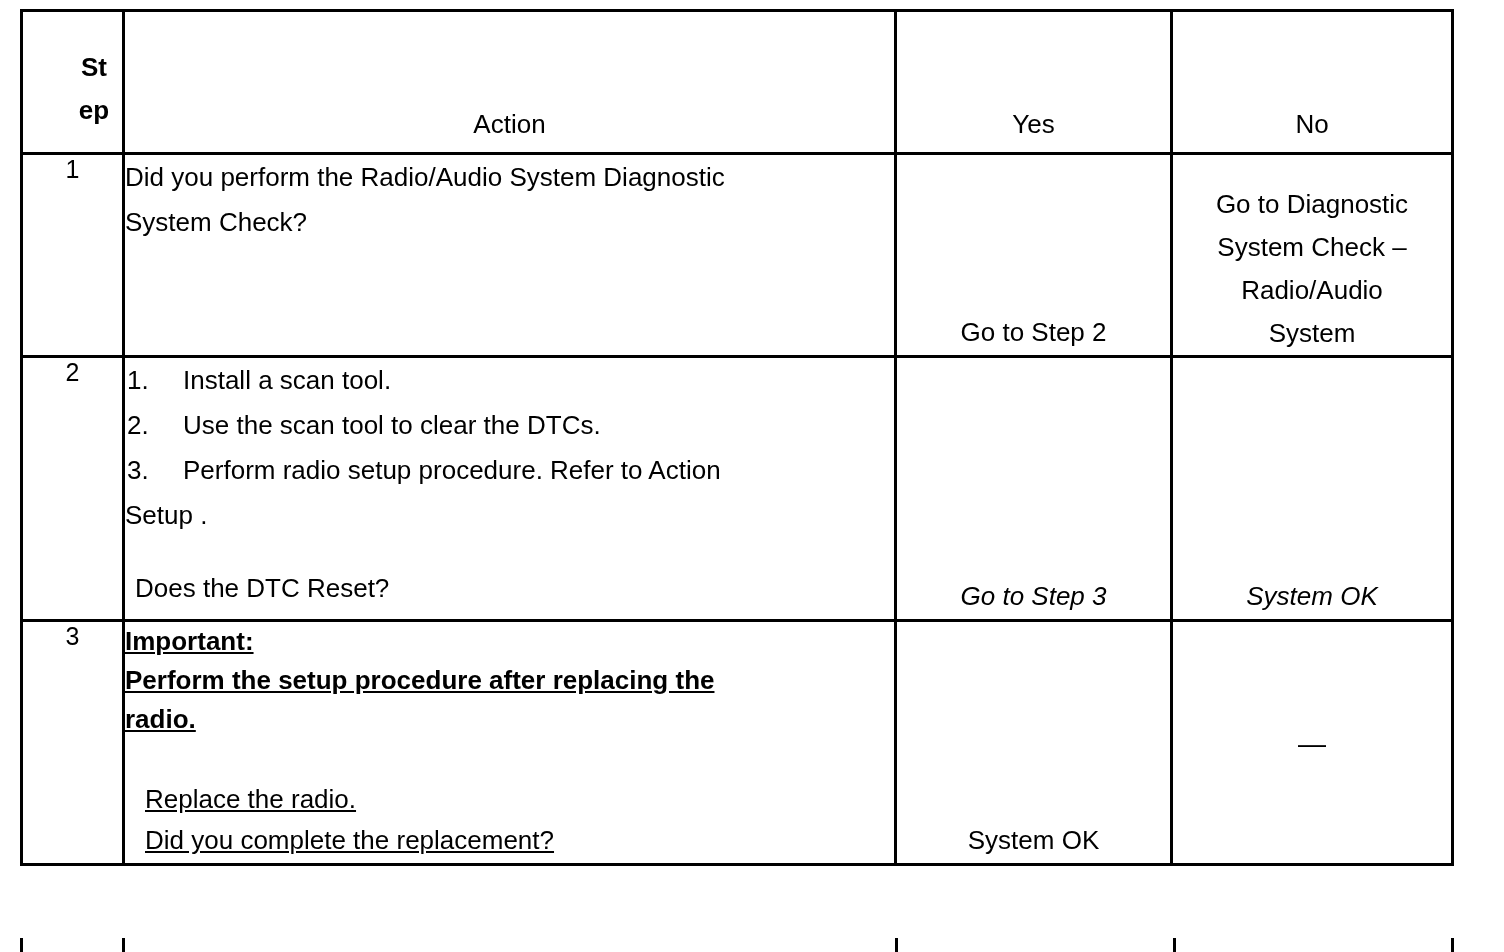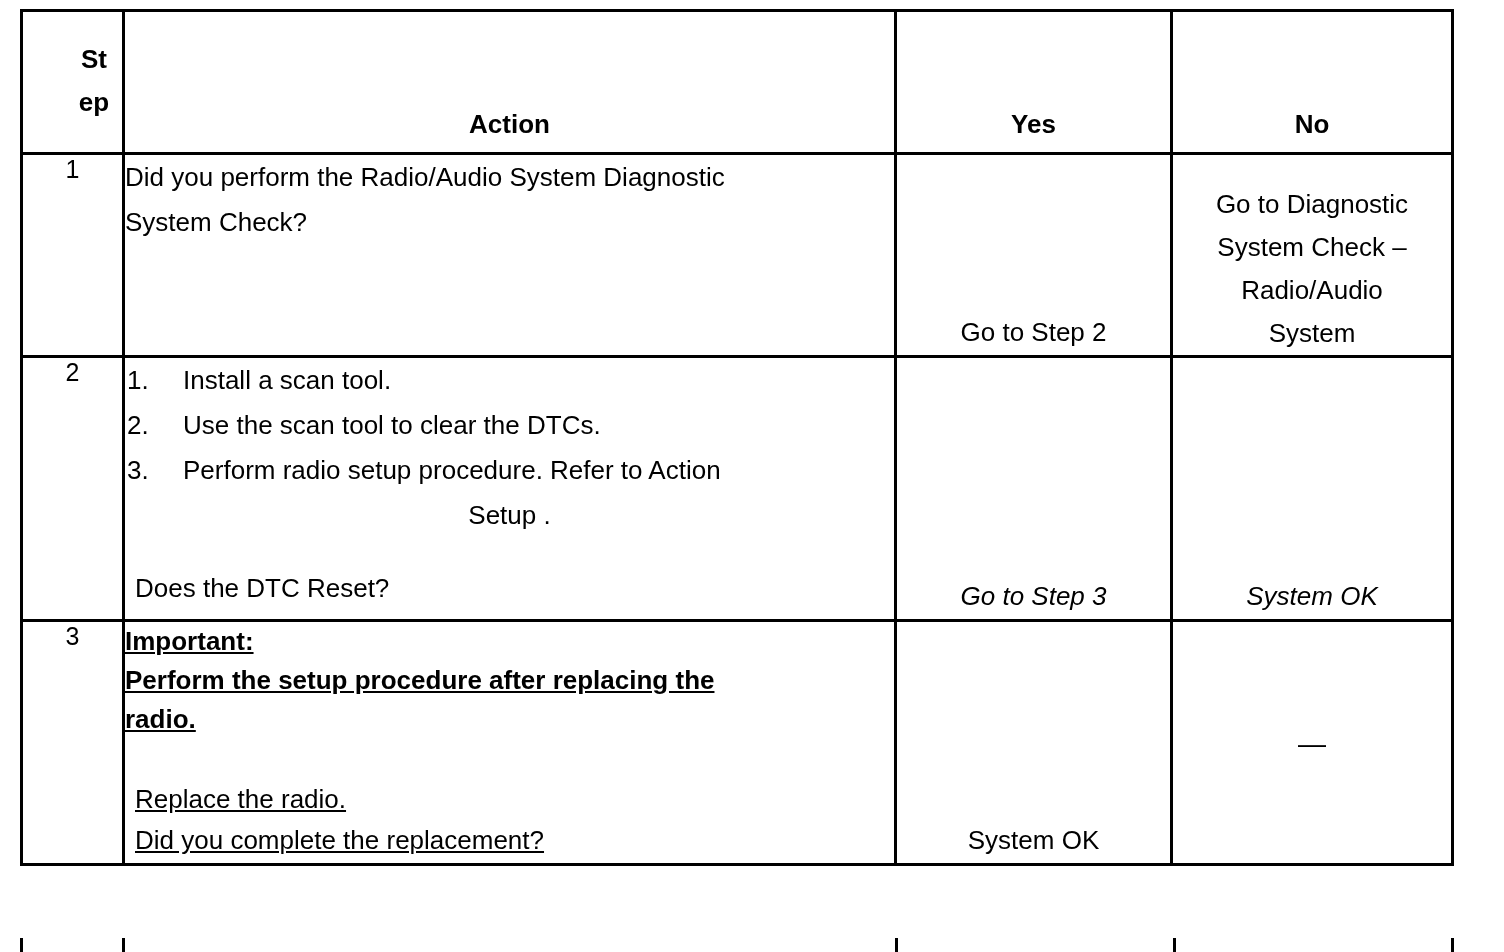--- a/index.html
+++ b/index.html
@@ -50,30 +50,30 @@
   
   .hdr-cell {
     height: 140px;
     position: relative;
   }
   .hdr-step {
     text-align: center;
     font-weight: bold;
     font-size: 26px;
     line-height: 43px;
-    padding-top: 26px;
+    padding-top: 34px;
     margin-left: 43px;
   }
   .hdr-bottom {
     position: absolute;
     left: 0;
     right: 0;
     bottom: 12px;
     text-align: center;
-    font-weight: bold;
+    font-weight: normal;
     font-size: 26px;
     line-height: 32px;
   }
 
   
   .step-cell {
     text-align: center;
     vertical-align: middle;
     font-size: 25px;
   }
@@ -138,37 +138,36 @@
     padding-left: 58px;
     line-height: 45px;
   }
   .num-li-marker {
     position: absolute;
     left: 2px;
     top: 0;
   }
   .num-wrap-line {
     margin-left: -58px;
-    text-align: center;
   }
 
   .q-line {
     padding-left: 10px;
   }
 
   .bold-block {
     font-weight: bold;
     line-height: 39px;
   }
 
   .spacer-sm { height: 28px; }
   .spacer-md { height: 40px; }
 
   .indent-line {
-    padding-left: 10px;
+    padding-left: 20px;
     line-height: 41px;
   }
 
   
   .next-row-stub {
     position: absolute;
     left: 20px;
     top: 938px;
     width: 1434px;
     height: 14px;

